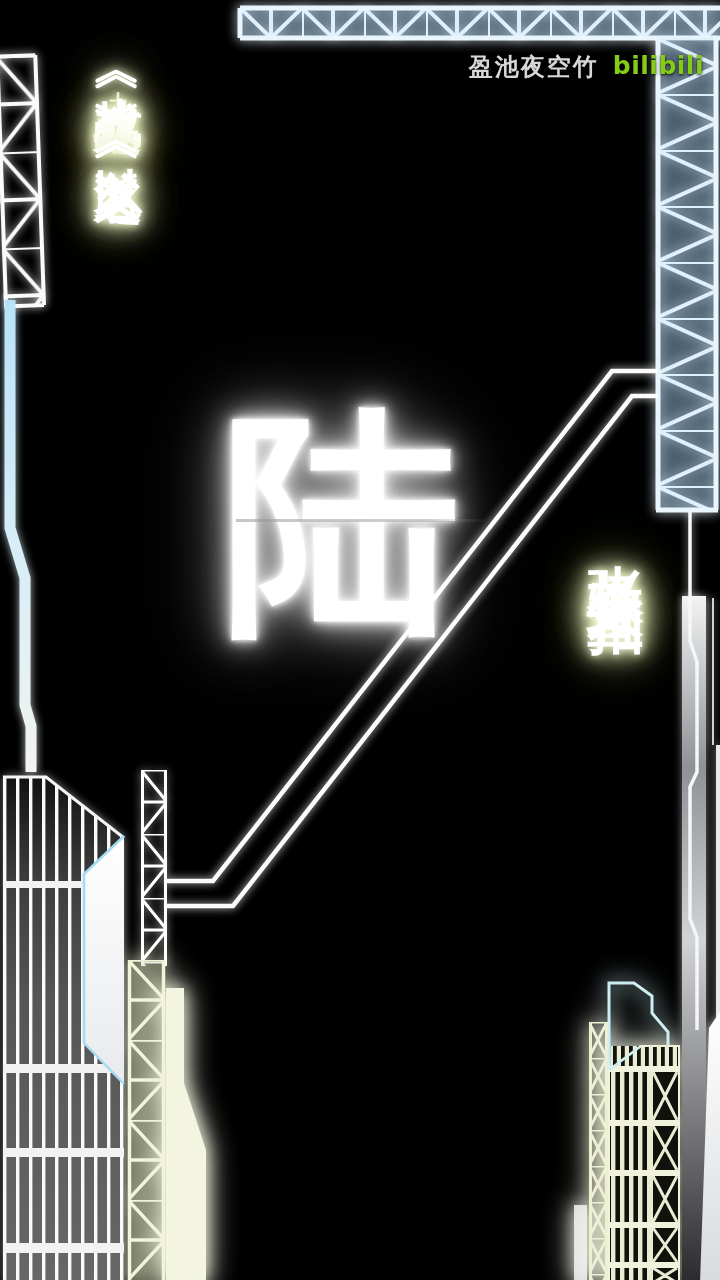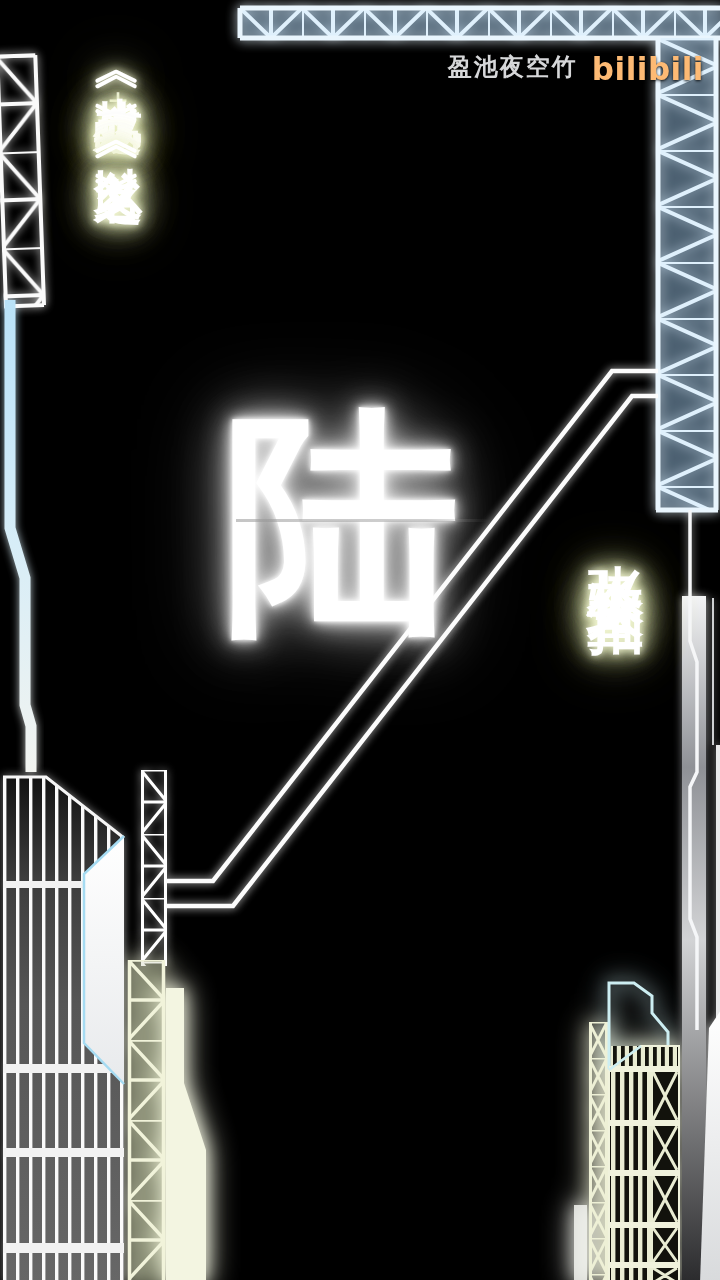--- a/index.html
+++ b/index.html
@@ -26,21 +26,21 @@
              font-family:"Liberation Serif","DejaVu Serif",serif;z-index:1;
              text-shadow:0 0 5px #fff,0 0 14px #fff,0 0 30px rgba(255,255,255,.85),
                          0 0 58px rgba(255,255,255,.55),0 0 92px rgba(255,255,255,.35);}
   .seam{position:absolute;left:236px;top:519px;width:254px;height:3px;z-index:2;
         background:linear-gradient(to right,rgba(150,150,150,.55) 0%,rgba(150,150,150,.45) 75%,rgba(150,150,150,0) 100%);}
 
   .watermark{position:absolute;top:34px;right:16px;display:flex;align-items:flex-start;
              gap:14px;z-index:3;margin-top:17px;}
   .wm-artist{font-size:24px;font-weight:700;color:#d6d7d9;letter-spacing:2px;
              text-shadow:0 1px 3px rgba(0,0,0,.9);}
-  .wm-logo{font-size:31px;font-weight:800;color:#fdba74;letter-spacing:.5px;
+  .wm-logo{font-size:25px;font-weight:800;color:#84cc16;letter-spacing:.5px;
            font-family:"DejaVu Sans","Liberation Sans",sans-serif;
            text-shadow:0 1px 3px rgba(0,0,0,.9);transform:scaleY(1.02);}
 </style>
 </head>
 <body>
 
 <div class="stage">
 
   <svg width="720" height="1280" viewBox="0 0 720 1280" xmlns="http://www.w3.org/2000/svg" xmlns:xlink="http://www.w3.org/1999/xlink">
     <defs>

